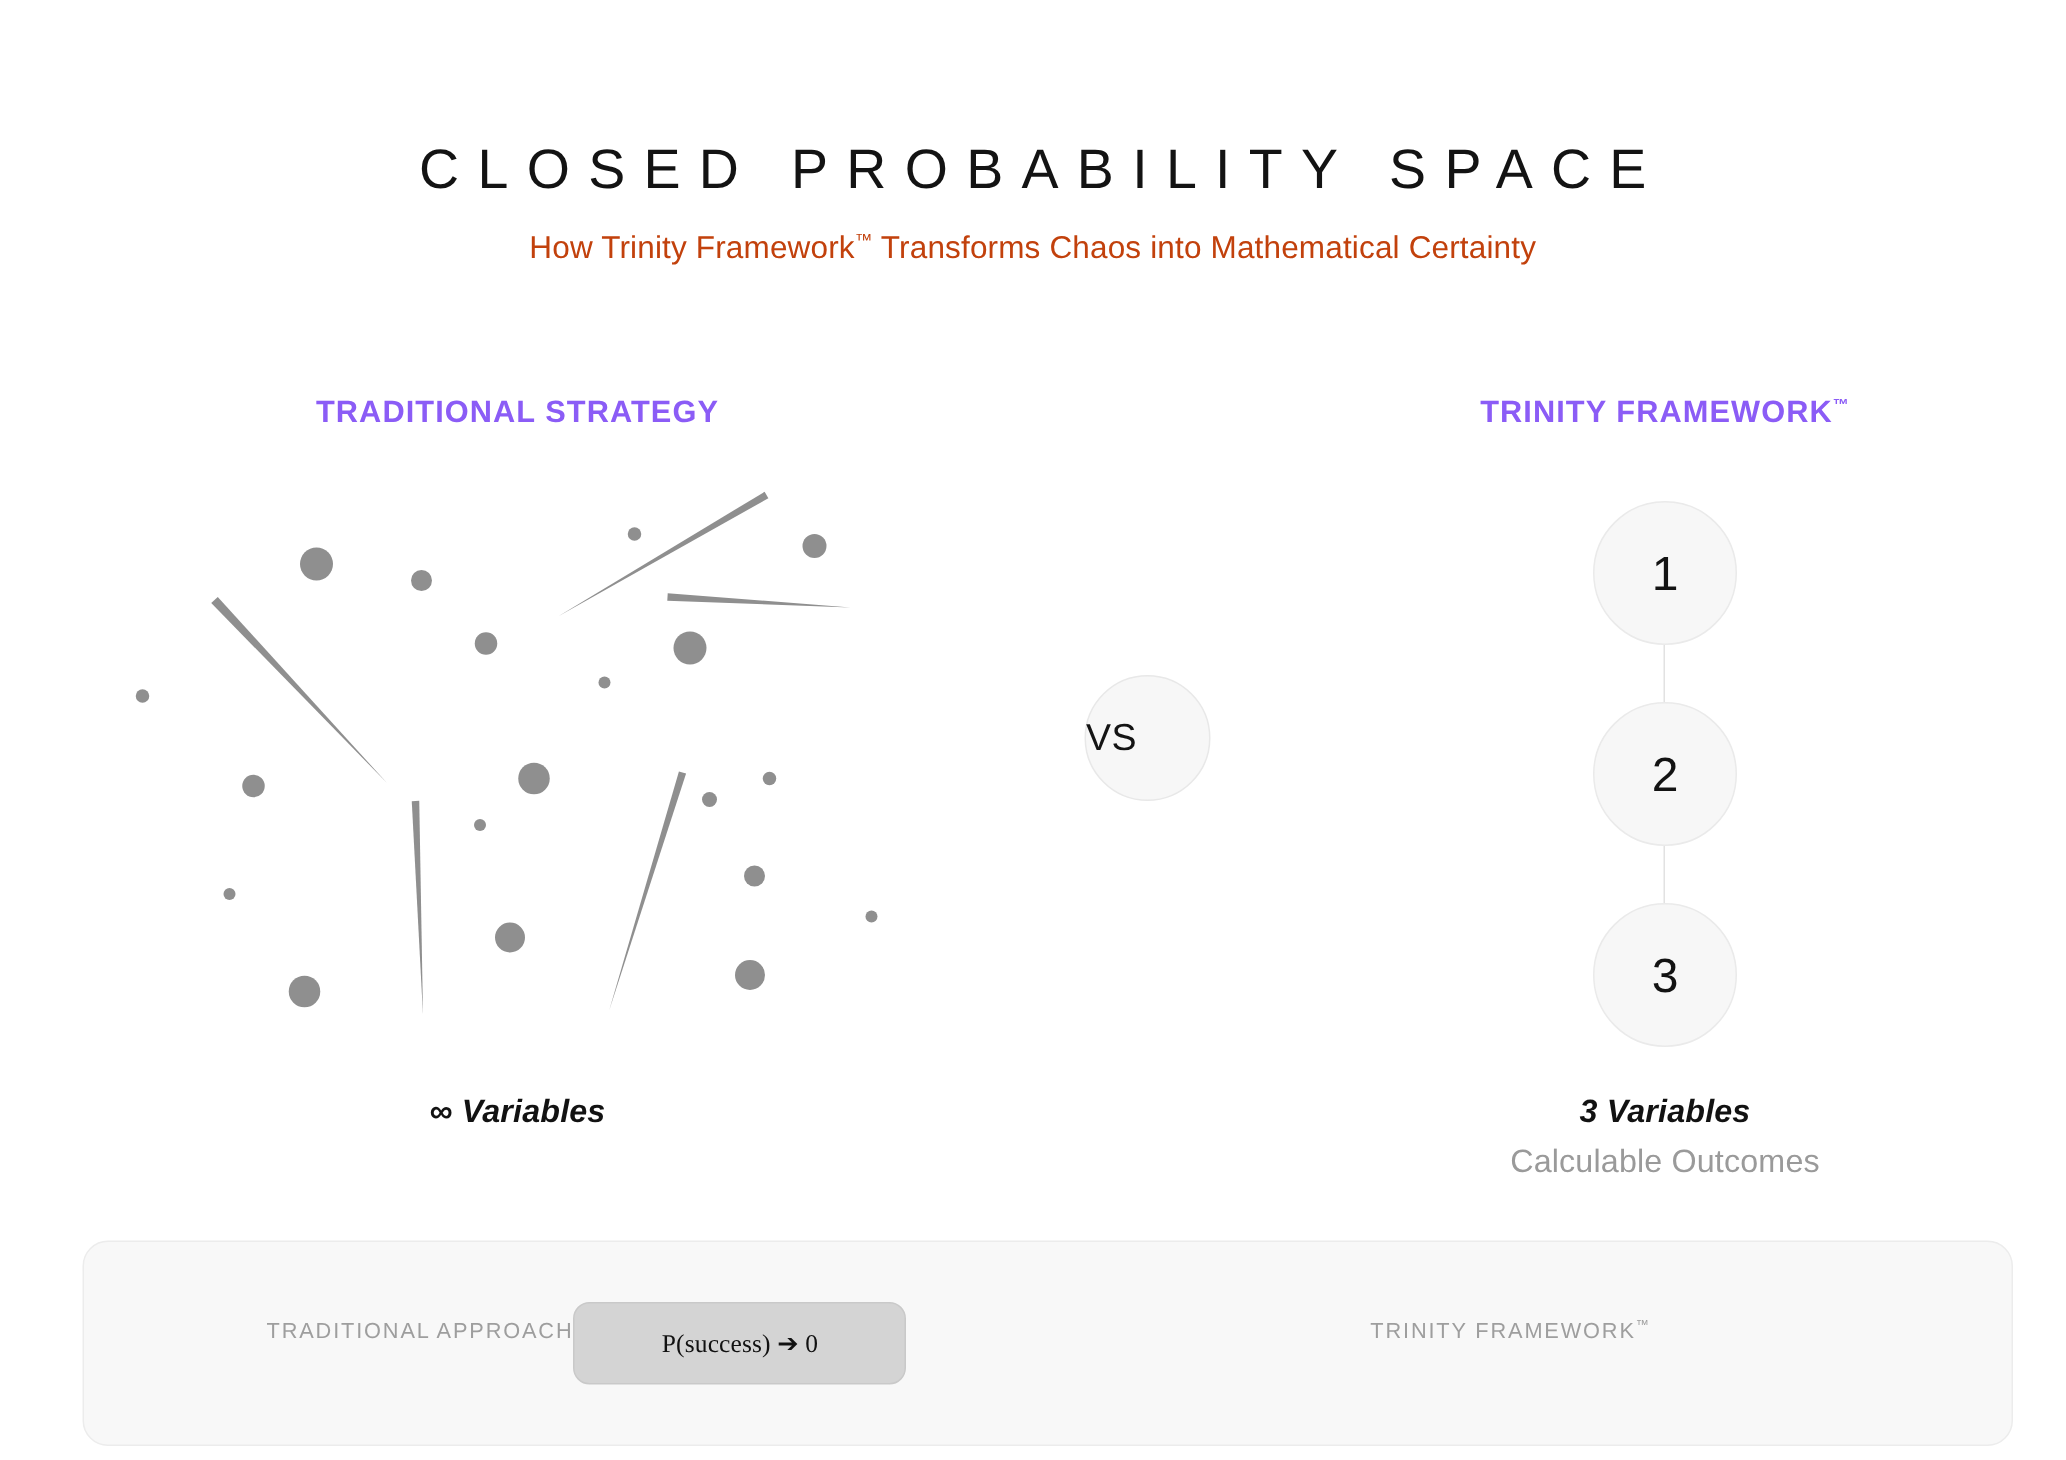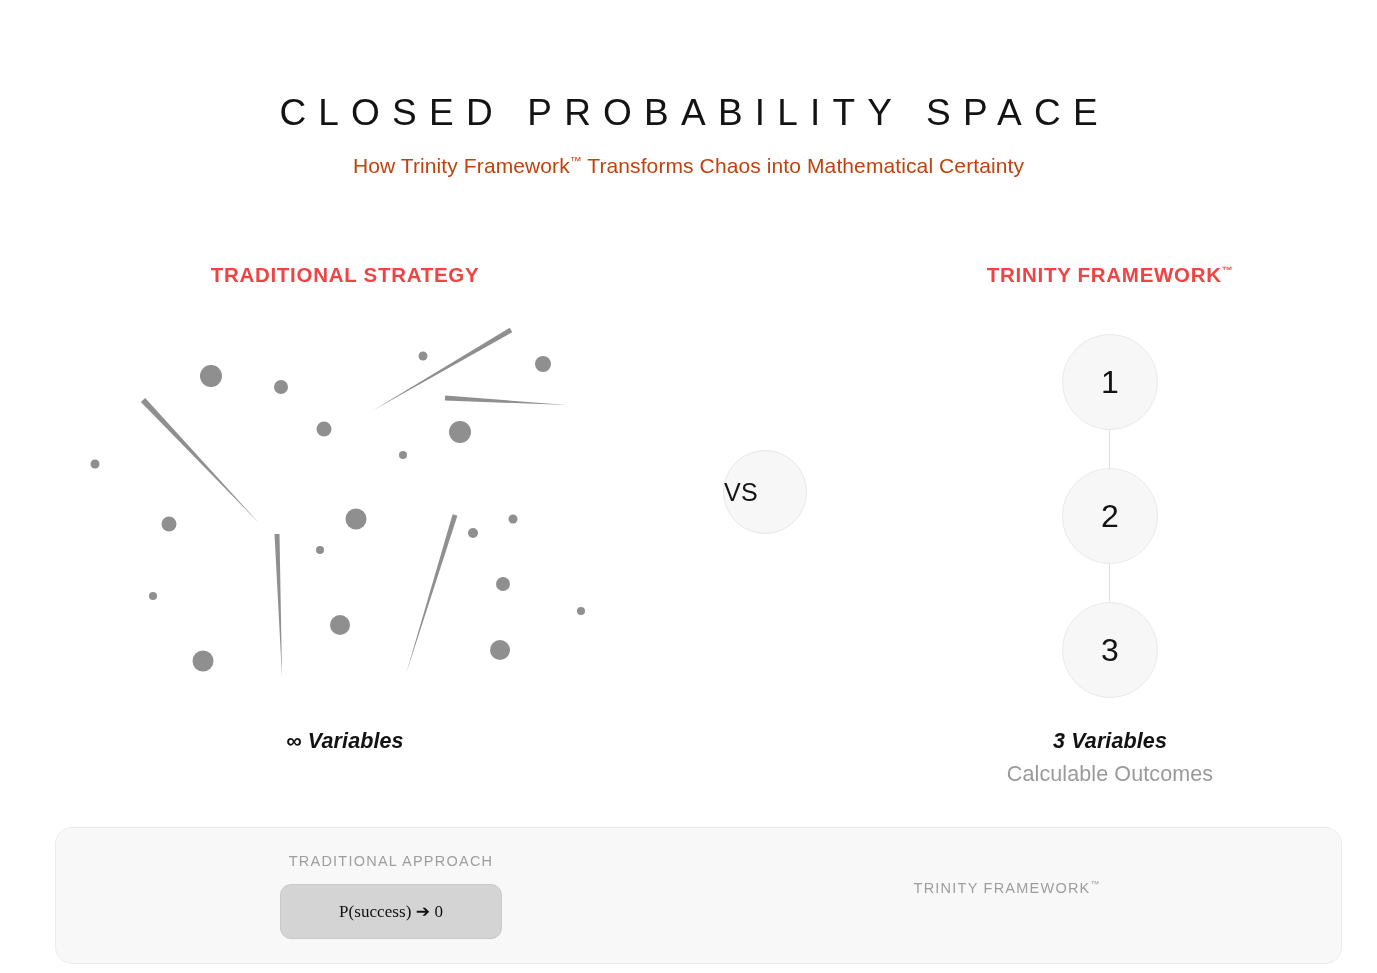--- a/index.html
+++ b/index.html
@@ -48,21 +48,21 @@
     vertical-align: super;
     line-height: 0;
   }
 
   
   .col-head {
     position: absolute;
     font-size: 20.5px;
     font-weight: 700;
     letter-spacing: 0.035em;
-    color: #ef4444;
+    color: #8b5cf6;
     text-align: center;
     white-space: nowrap;
   }
   .col-head sup {
     font-size: 0.52em;
     vertical-align: super;
     line-height: 0;
     font-weight: 700;
   }
   #head-left  { top: 234px; left: 60px;  width: 570px; }
@@ -164,21 +164,21 @@
     height: 137px;
     background: #f8f8f8;
     border: 1px solid #ececec;
     border-radius: 17px;
   }
   .panel-cell {
     position: absolute;
     top: 0;
     height: 100%;
     display: flex;
-    flex-direction: column;
+    flex-direction: row;
     align-items: center;
     justify-content: center;
   }
   #panel-cell-left  { left: 110px; width: 450px; }
   #panel-cell-right { left: 726px; width: 450px; }
   .panel-label {
     font-size: 14.5px;
     font-weight: 400;
     letter-spacing: 0.085em;
     color: #9e9e9e;

